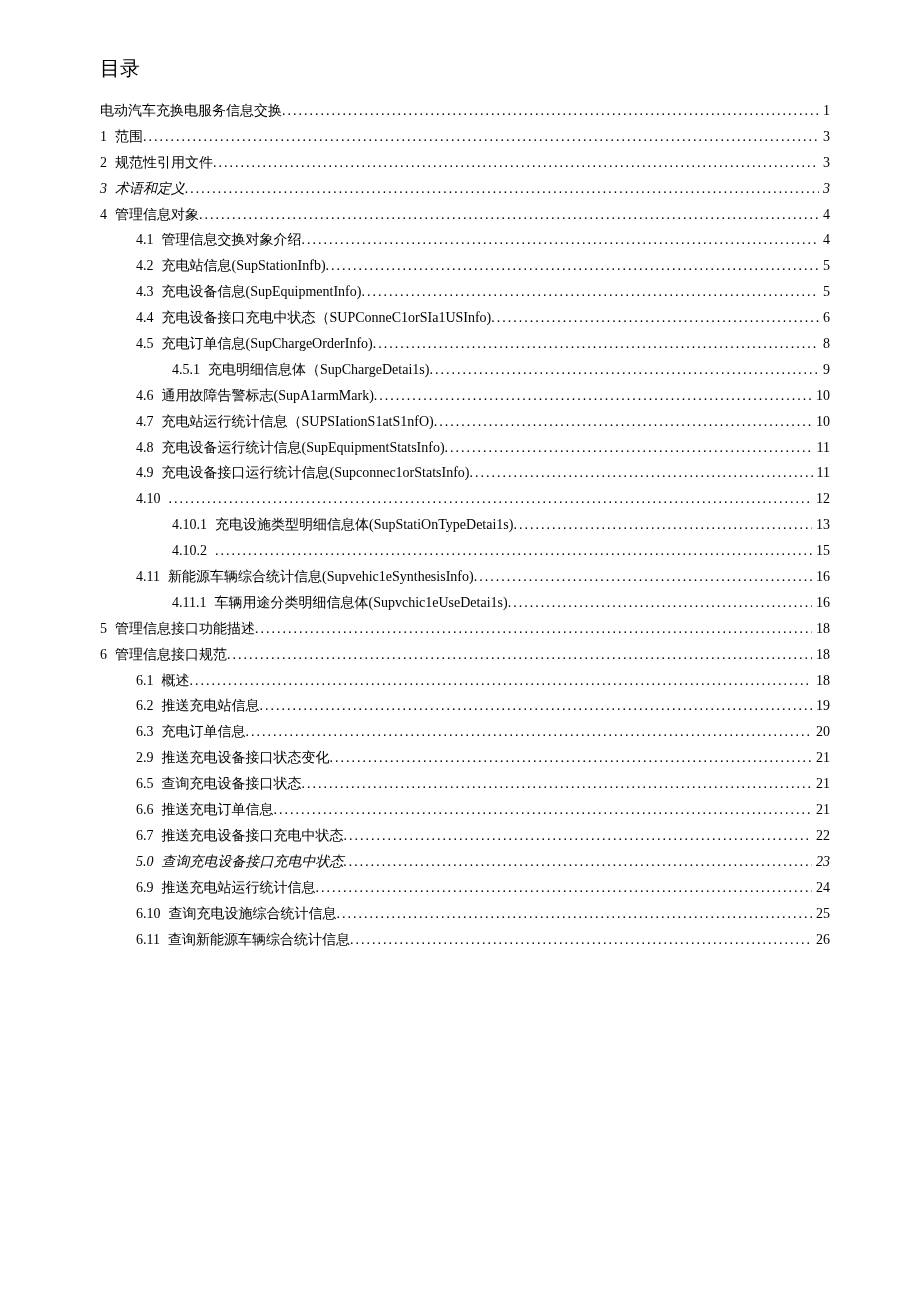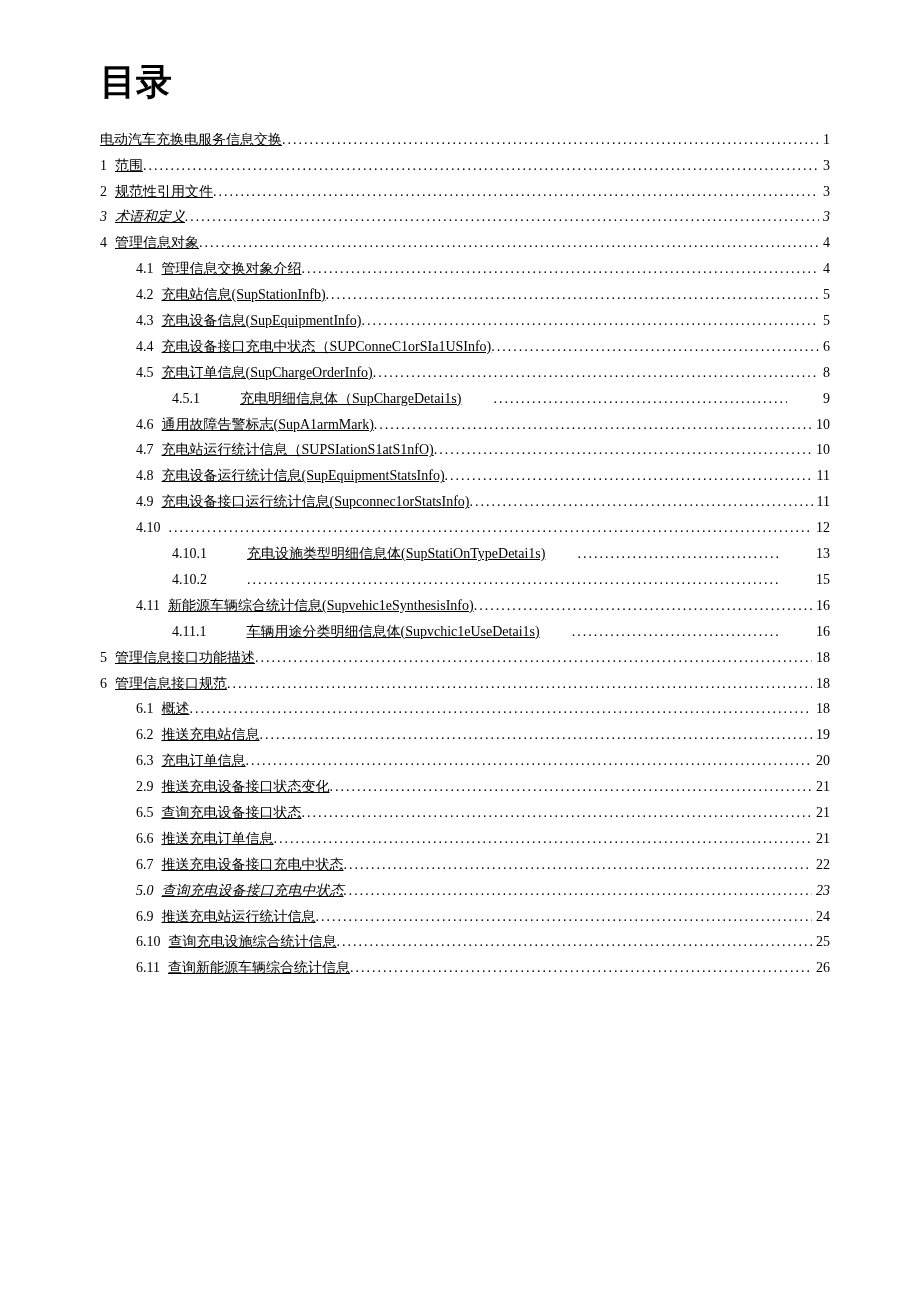--- a/index.html
+++ b/index.html
@@ -8,55 +8,54 @@
     color: #000;
     background: #fff;
     margin: 0;
     padding: 50px 90px 50px 100px;
     width: 920px;
     box-sizing: border-box;
     line-height: 1.8;
   }
   h1 {
     font-family: "SimHei", "SimSun", sans-serif;
-    font-size: 36px;
-    font-weight: bold;
+    font-size: 20px;
+    font-weight: normal;
     margin: 0 0 12px 0;
   }
   .toc-row {
     display: flex;
     align-items: baseline;
     white-space: nowrap;
     font-size: 14px;
     line-height: 1.85;
   }
   .toc-row .num {
     flex: 0 0 auto;
     padding-right: 8px;
   }
   .toc-row .label {
     flex: 0 0 auto;
-    text-decoration: underline;
   }
   .toc-row .dots {
     flex: 1 1 auto;
     overflow: hidden;
     letter-spacing: 2px;
   }
   .toc-row .dots::after {
     content: "...................................................................................................................................................................................................";
     color: #000;
   }
   .toc-row .page {
     flex: 0 0 auto;
     padding-left: 4px;
   }
   .indent-0 { padding-left: 0px; }
   .indent-1 { padding-left: 36px; }
-  .indent-2 { padding-left: 72px; gap: 32px; }
+  .indent-2 { padding-left: 72px; }
   .italic { font-style: italic; }
 </style>
 </head>
 <body>
 
 <h1>目录</h1>
 
 <div id="toc">
     <div class="toc-row indent-0">
       <span class="label">电动汽车充换电服务信息交换</span>

